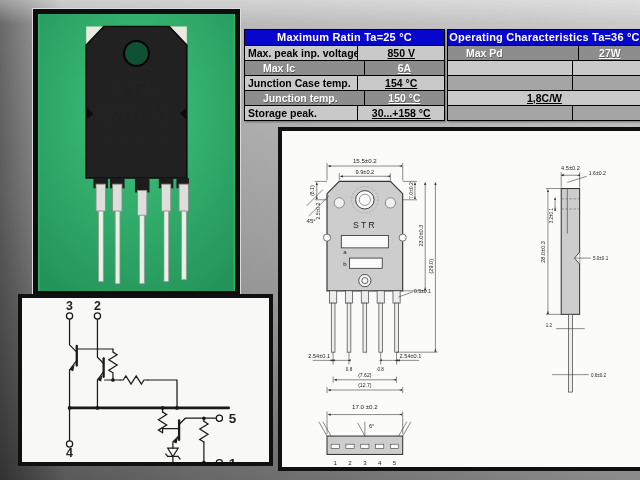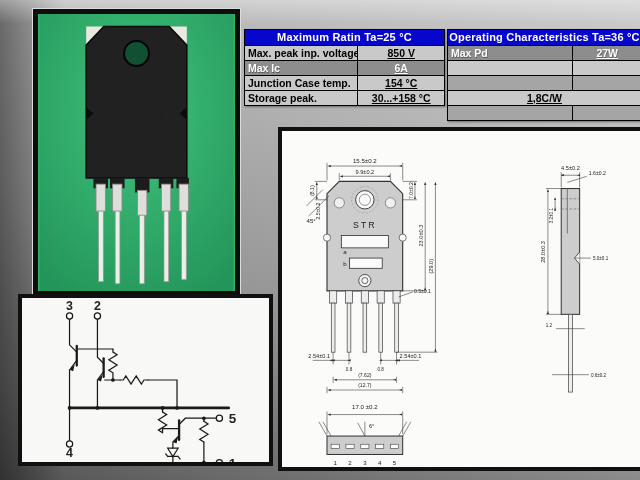--- a/index.html
+++ b/index.html
@@ -22,21 +22,21 @@
   .dtable .row + .row{border-top:1px solid #000;}
   .dtable .c1{border-right:1px solid #000;padding-left:3px;box-sizing:border-box;
     overflow:hidden;white-space:nowrap;}
   .dtable .c2{flex:1;text-align:center;overflow:hidden;white-space:nowrap;text-decoration:underline;}
   .t-max{left:244px;top:29px;width:199px;}
   .t-max .c1{flex:0 0 57%;}
   .t-op{left:447px;top:29px;width:193px;}
   .t-op .c1{flex:0 0 65%;}
   .row.light{background:#c9c9c9;color:#000;}
   .row.mid{background:#a5a5a5;color:#000;}
-  .row.dark{background:#8d8d8d;color:#fff;text-shadow:.5px .5px 0 #555;}
+  .row.dark{background:#8d8d8d;color:#fff;text-shadow:.5px .5px 0 #555;padding-left:15px;}
   
   .schematic-panel{position:absolute;left:18px;top:294px;width:247px;height:164px;
     border:4px solid #101010;background:#f8f8f7;}
   .drawing-panel{position:absolute;left:278px;top:127px;width:359px;height:336px;
     border:4px solid #101010;background:#fbfbfa;}
   .schematic-panel svg,.drawing-panel svg{display:block;width:100%;height:100%;}
   text{font-family:"Liberation Sans",sans-serif;fill:#222;}
 </style>
 </head>
 <body>
@@ -95,20 +95,24 @@
       <div class="c1">Max. peak inp. voltage)</div>
       <div class="c2">850 V</div>
     </div>
     <div class="row dark">
       <div class="c1">Max Ic</div>
       <div class="c2">6A</div>
     </div>
     <div class="row light">
       <div class="c1">Junction Case temp.</div>
       <div class="c2">154 °C</div>
+    </div>
+    <div class="row dark">
+      <div class="c1">Junction temp.</div>
+      <div class="c2">150 °C</div>
     </div>
     <div class="row light">
       <div class="c1">Storage peak.</div>
       <div class="c2">30...+158 °C</div>
     </div>
   </div>
 
   <div class="dtable t-op">
     <div class="hdr" style="background:#0606cd">Operating Characteristics Ta=36 °C</div>
     <div class="row dark">

